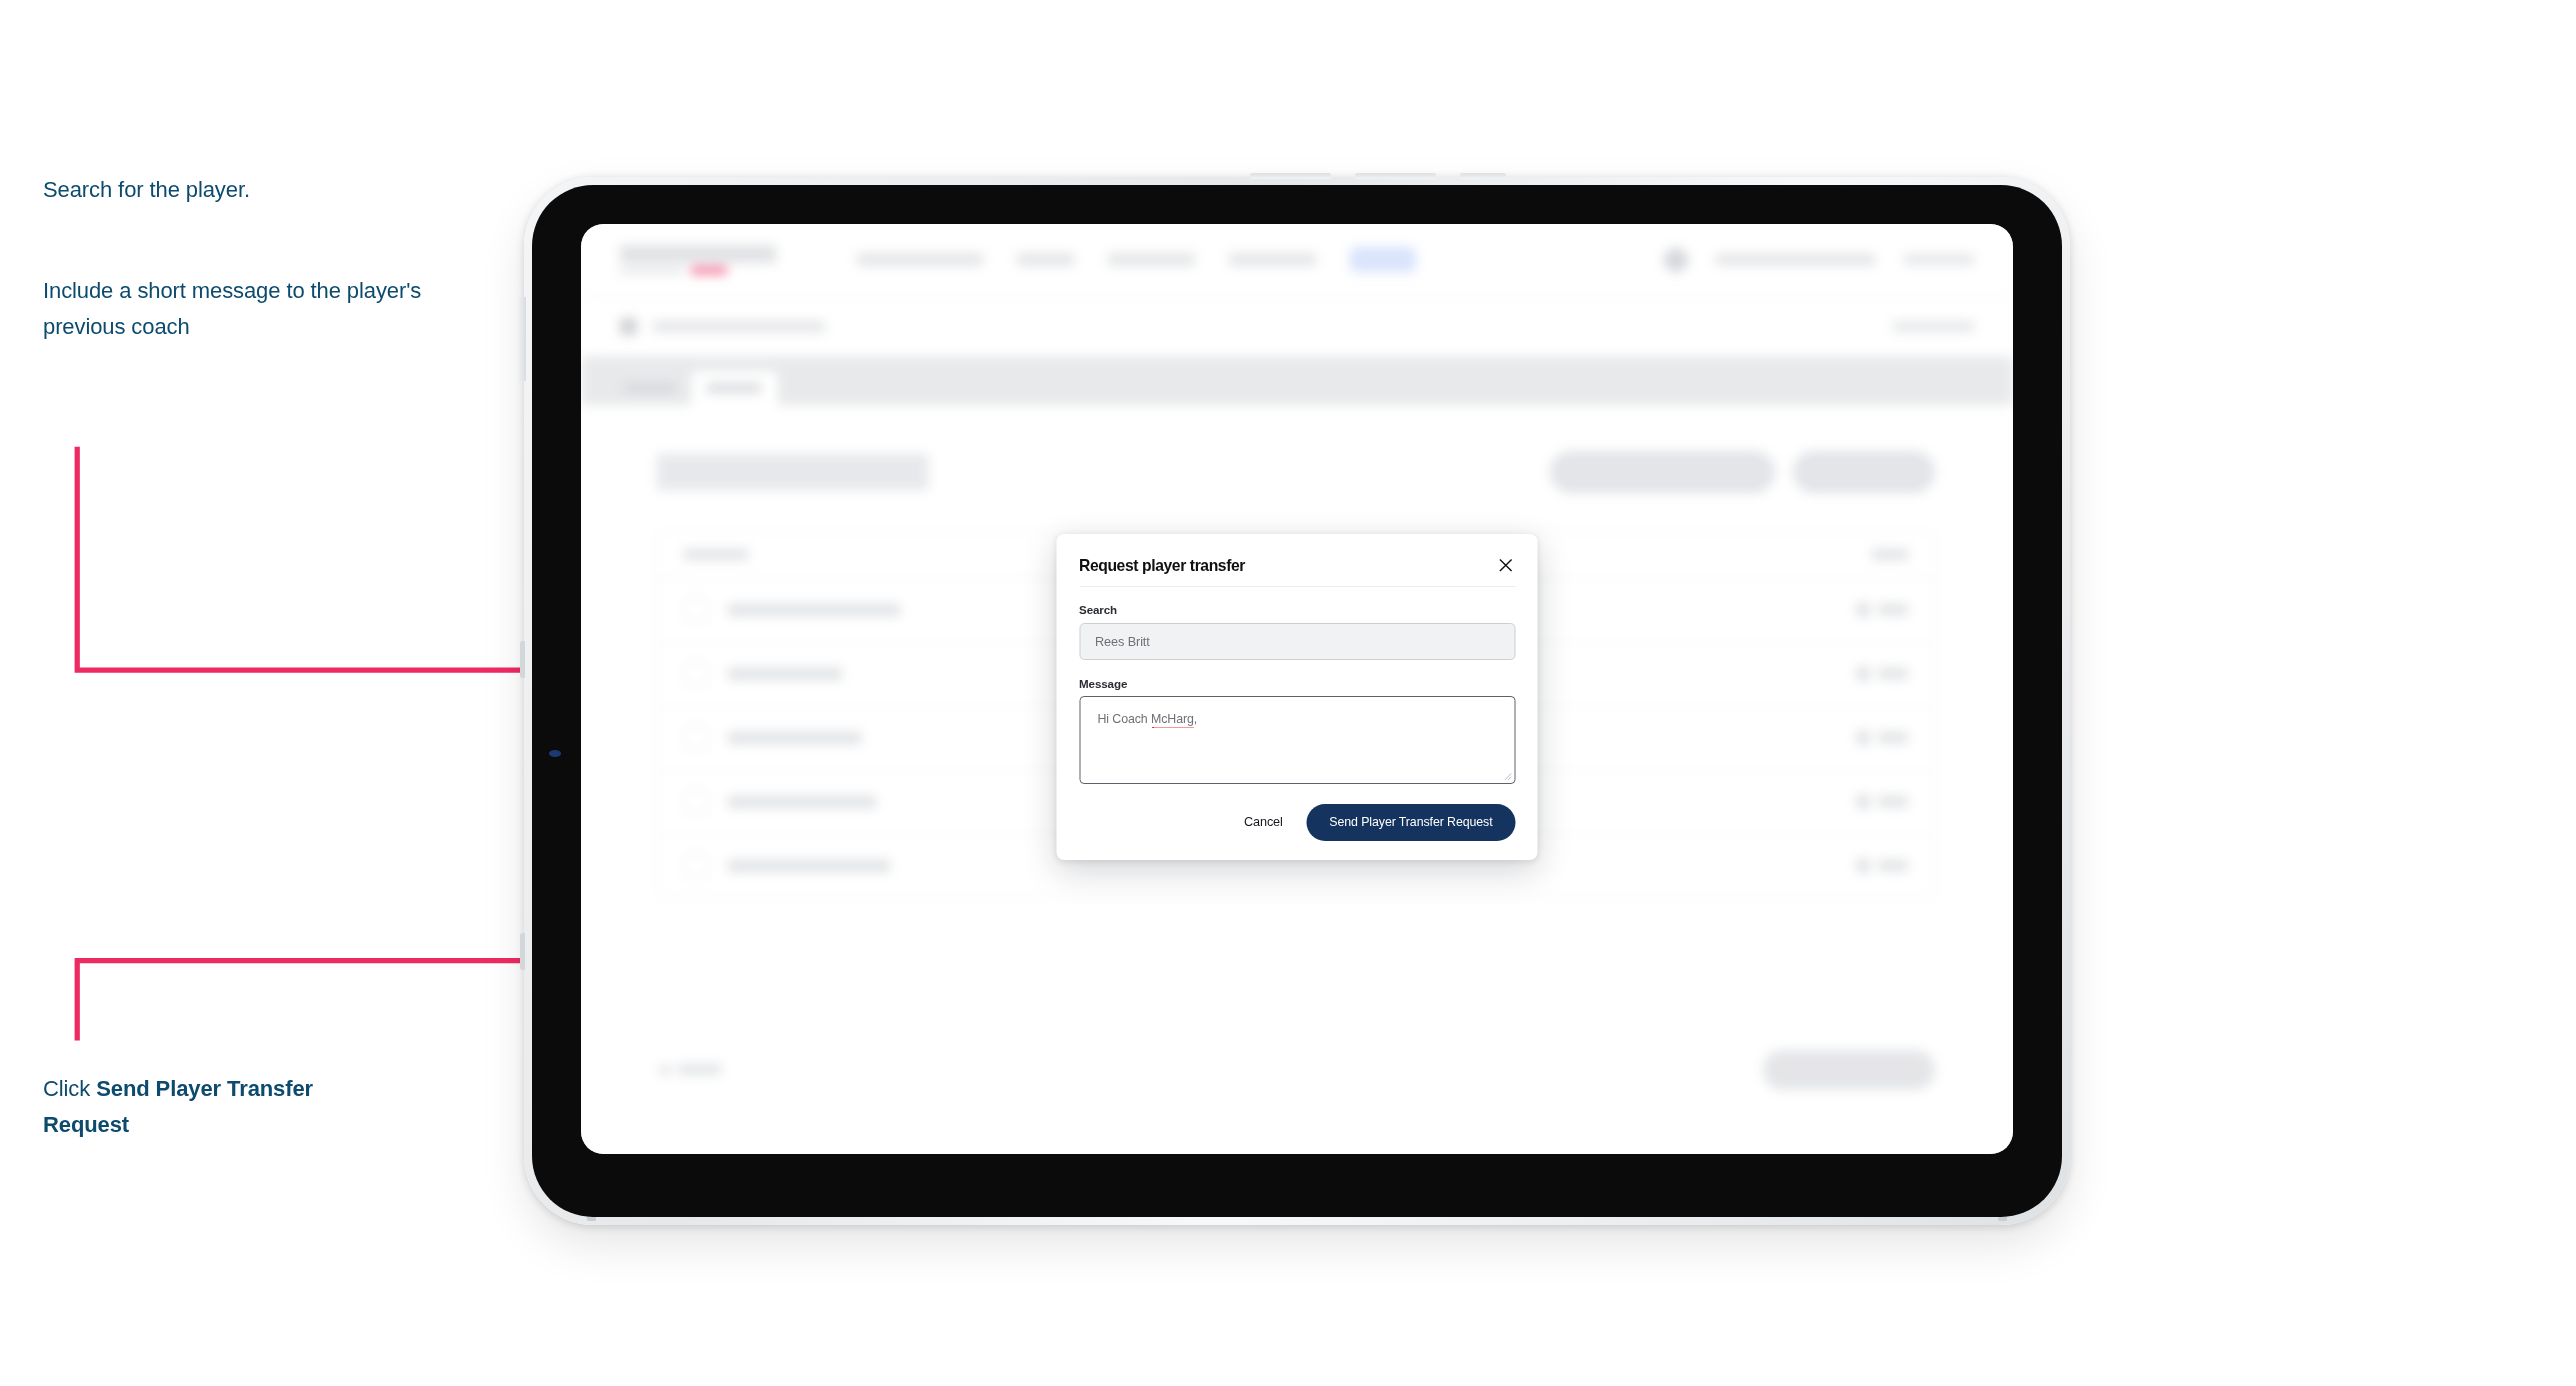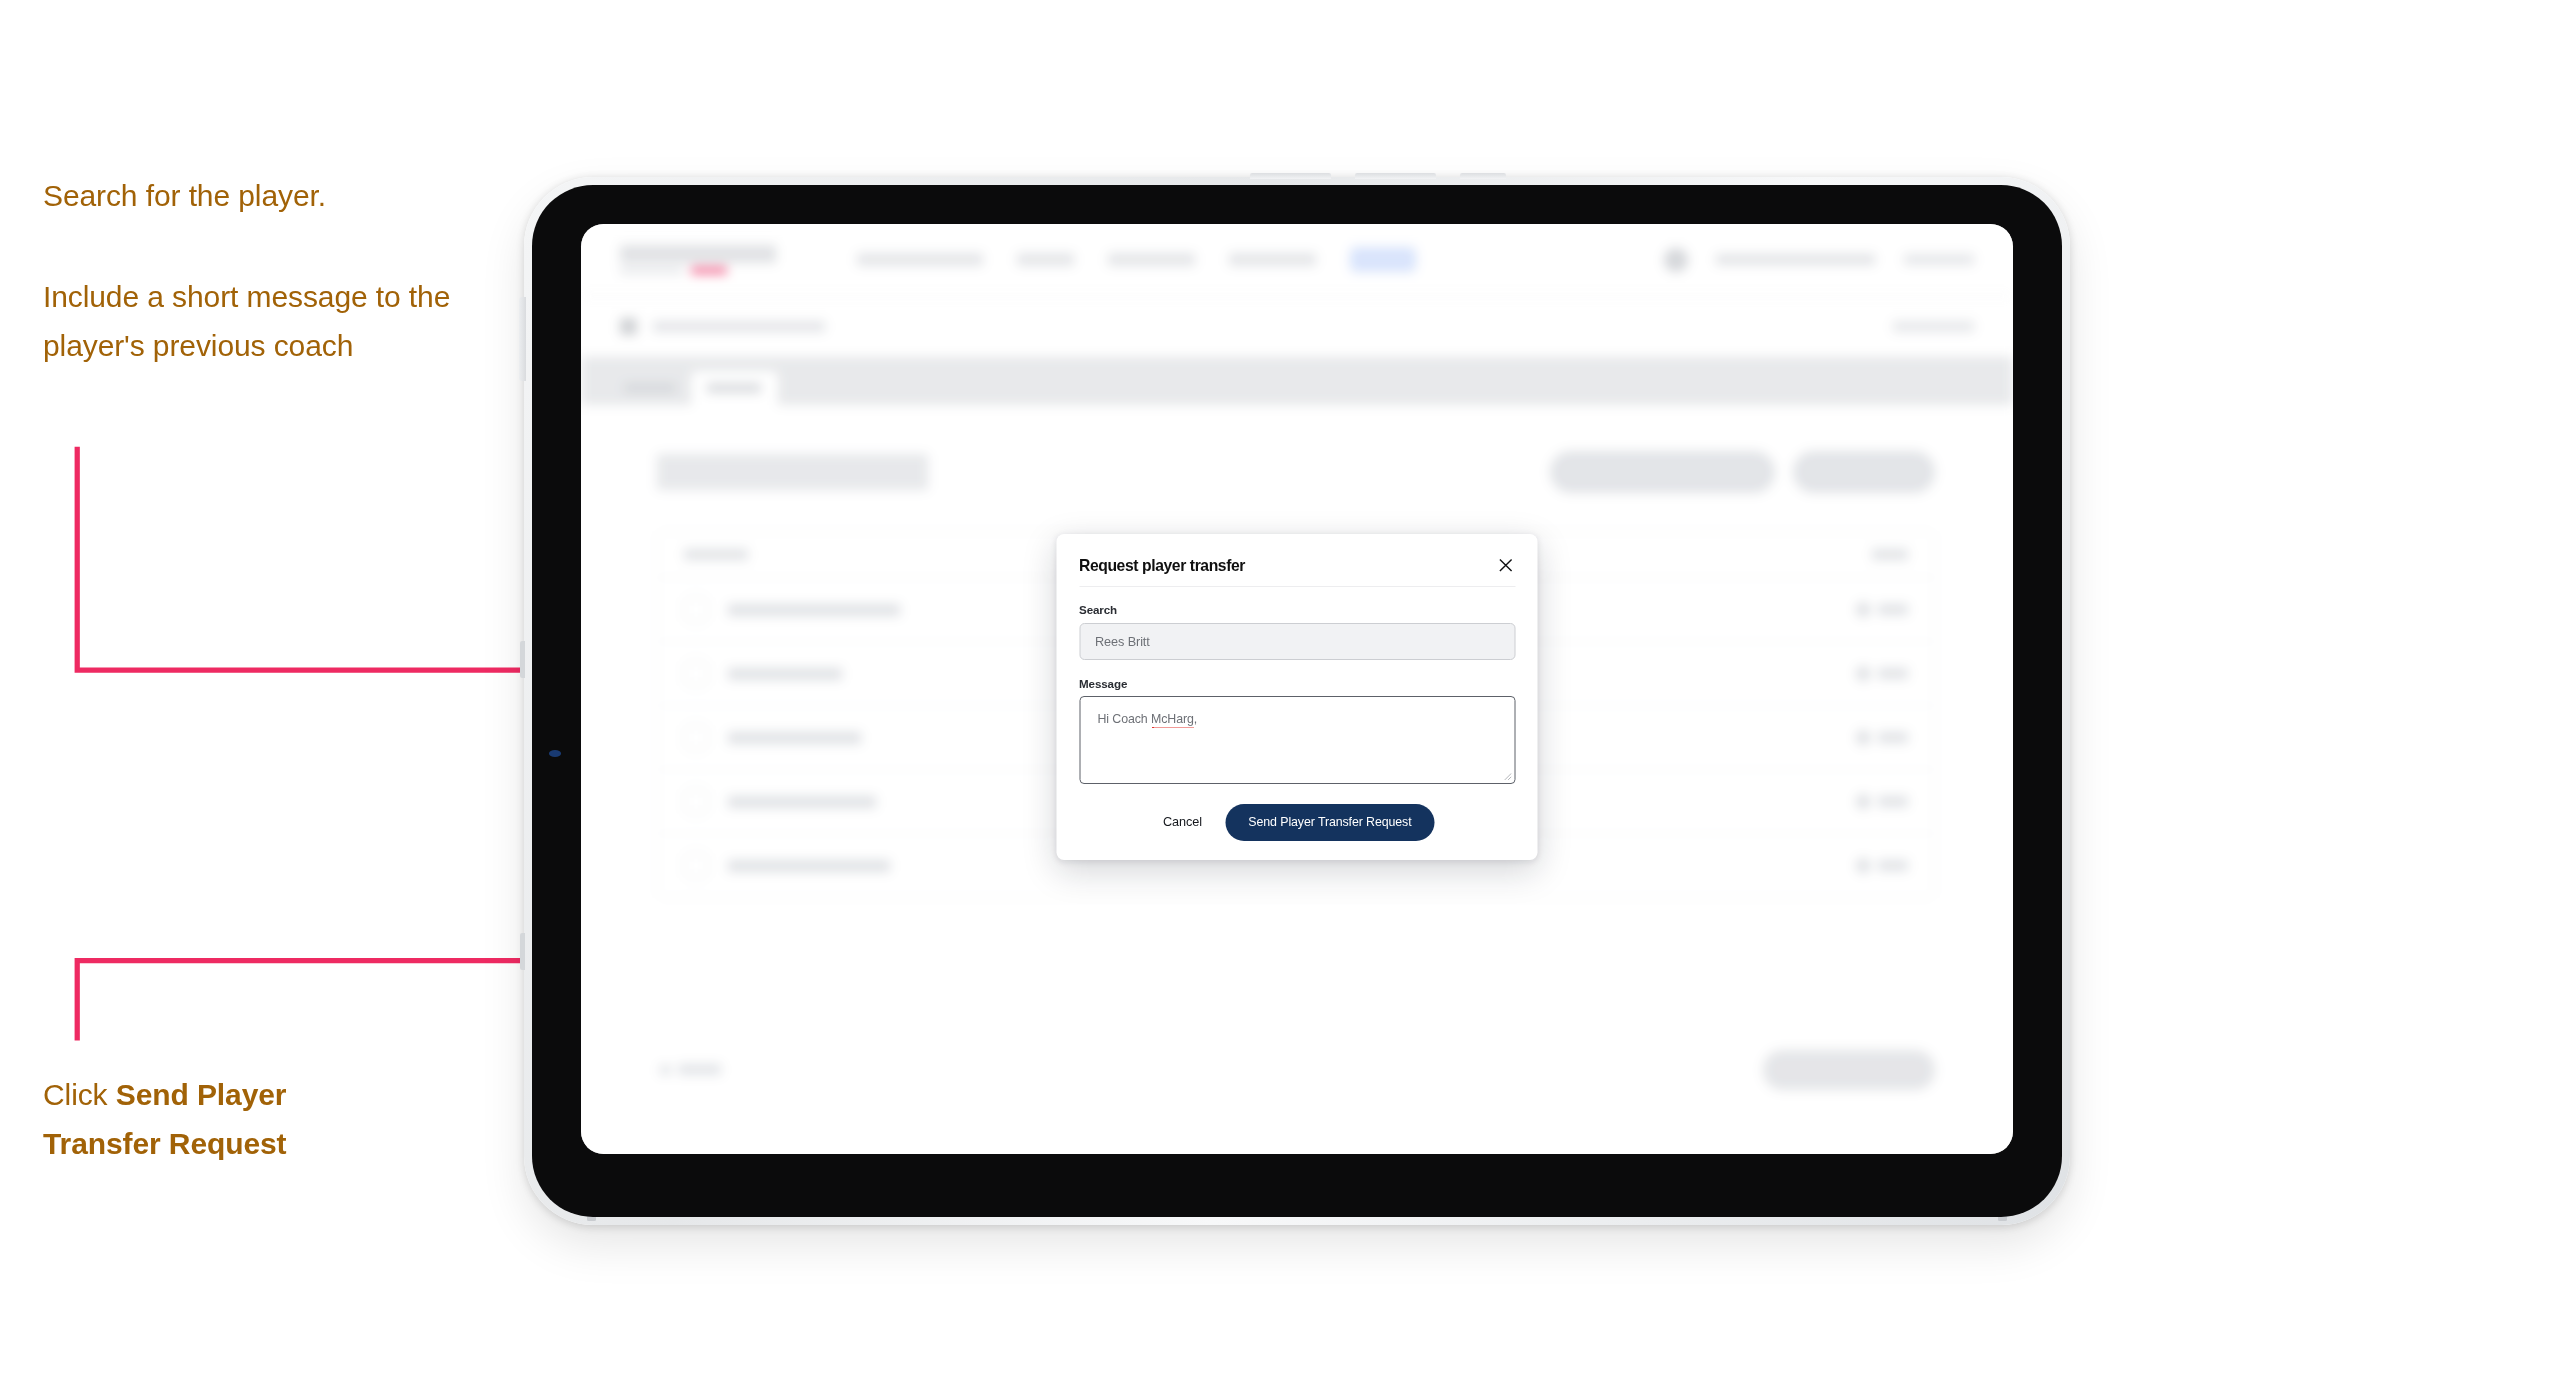--- a/index.html
+++ b/index.html
@@ -17,22 +17,22 @@
   }
 
   
   .annotations {
     position: absolute;
     left: 0; top: 0;
     width: 524px; height: 1386px;
   }
   .anno-text {
     position: absolute;
-    color: #a16207;
-    font-size: 30px;
+    color: #0c4a6e;
+    font-size: 22px;
     line-height: 1.62;
     font-weight: 400;
     letter-spacing: -0.1px;
   }
   #anno-search   { left: 43px; top: 172px;  width: 449px; }
   #anno-message  { left: 43px; top: 273px;  width: 419px; }
   #anno-click    { left: 43px; top: 1071px; width: 352px; }
   .anno-text b { font-weight: 700; }
 
   
@@ -340,21 +340,21 @@
   }
   .resize-grip {
     position: absolute;
     right: 2.2px; bottom: 2.2px;
     width: 9.7px; height: 9.7px;
     cursor: nwse-resize;
   }
   .modal-footer {
     display: flex;
     align-items: center;
-    justify-content: center;
+    justify-content: flex-end;
     gap: 21px;
     margin-top: 19.5px;
   }
   .cancel-btn {
     background: none;
     border: none;
     font-size: 12.7px;
     color: #15181d;
     font-family: "Liberation Sans", sans-serif;
     cursor: pointer;

